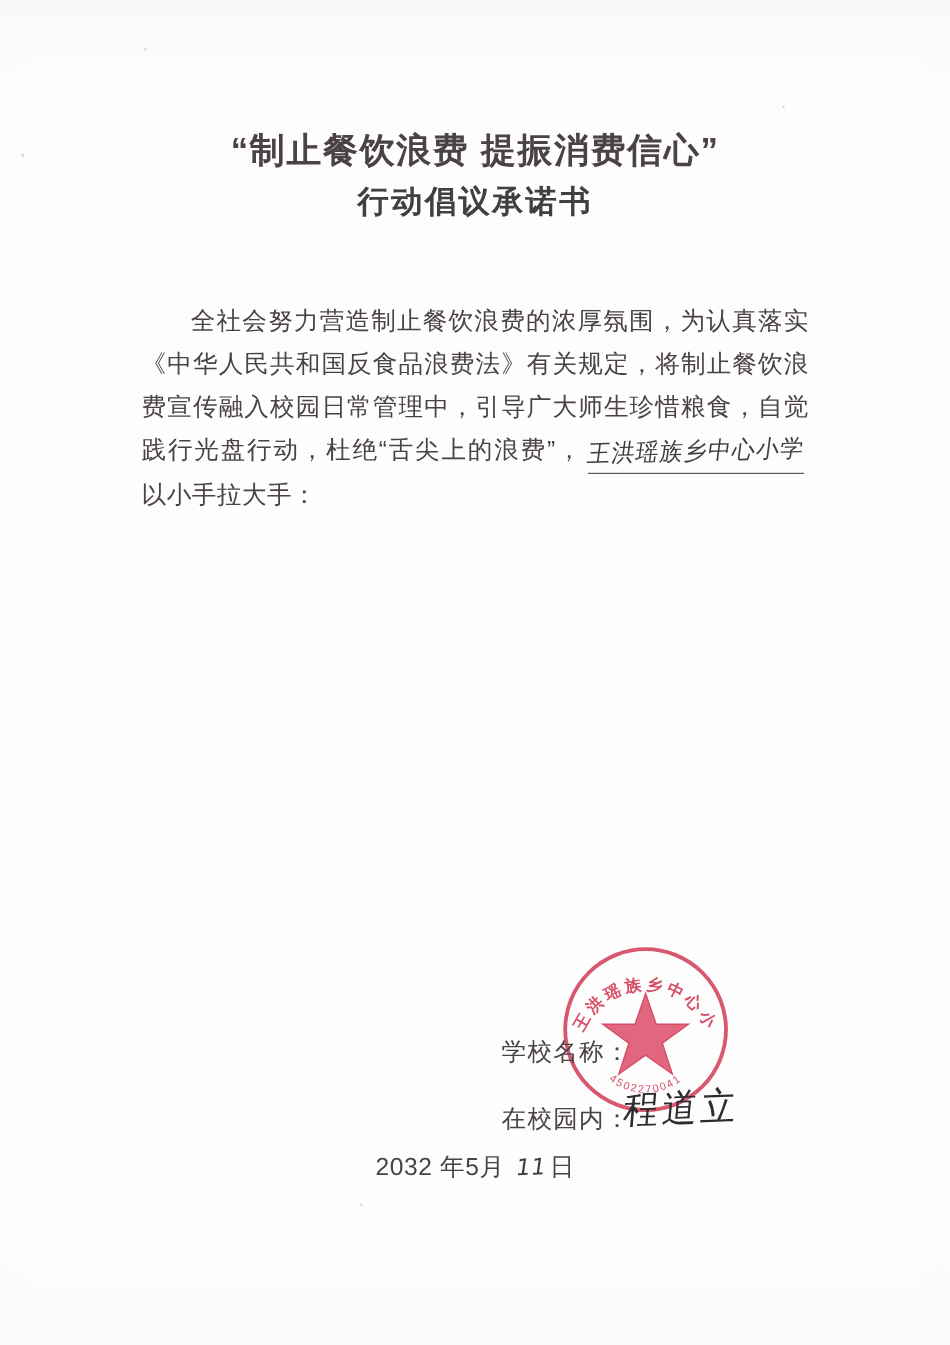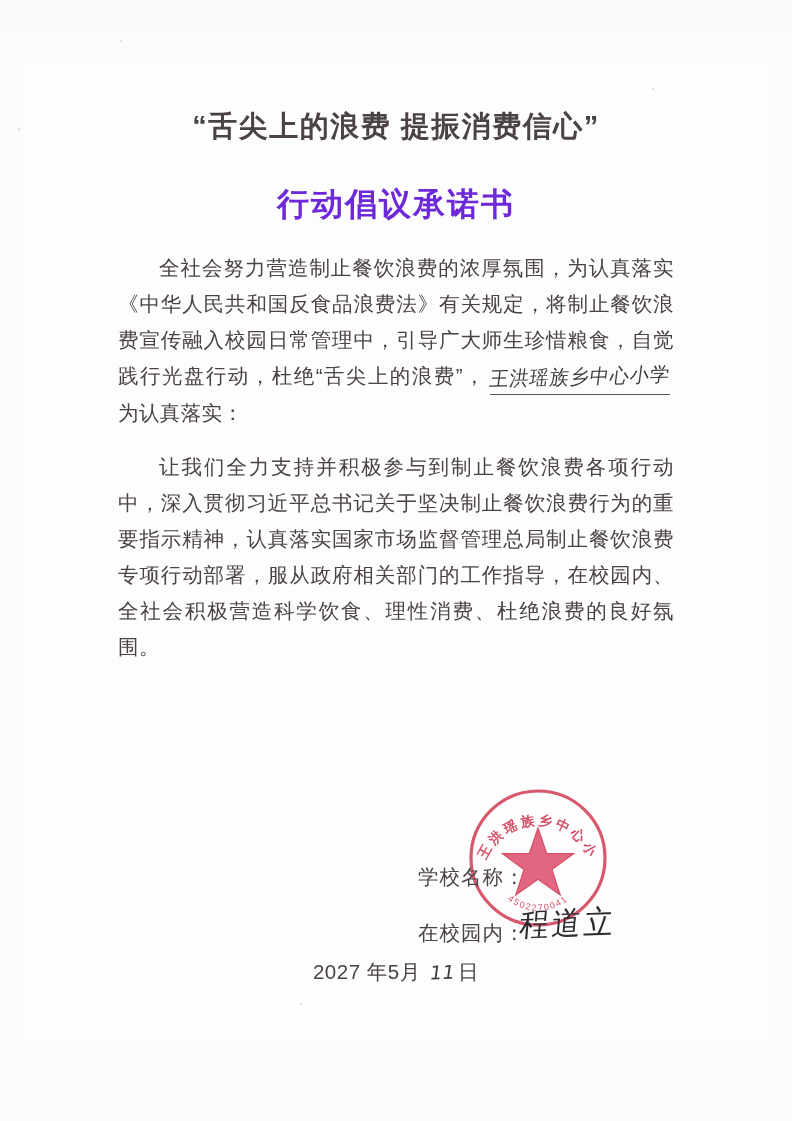--- a/index.html
+++ b/index.html
@@ -45,25 +45,25 @@
     text-align: center;
   }
   .title-line1 {
     font-size: 29px;
     font-weight: 700;
     letter-spacing: 1.5px;
     color: #4a4247;
     line-height: 1.25;
   }
   .title-line2 {
-    margin-top: 40px;
-    font-size: 32px;
+    margin-top: 8px;
+    font-size: 26px;
     font-weight: 700;
     letter-spacing: 2px;
-    color: #6d28d9;
+    color: #404040;
     line-height: 1.25;
   }
 
   .body-block {
     position: absolute;
     left: 118px;
     top: 250px;
     width: 556px;
   }
   .para {
@@ -175,30 +175,29 @@
 <div class="page">
 
   <div class="scan-noise"></div>
   <div class="speck" style="left:18px;top:128px;width:2px;height:3px;"></div>
   <div class="speck" style="left:652px;top:88px;width:2px;height:2px;"></div>
   <div class="speck" style="left:300px;top:1003px;width:2px;height:2px;"></div>
 
   <div class="speck" style="left:120px;top:40px;width:2px;height:2px;"></div>
 
   <div class="title-block">
-    <div class="title-line1">“舌尖上的浪费  提振消费信心”</div>
+    <div class="title-line1">“制止餐饮浪费  提振消费信心”</div>
     <div class="title-line2">行动倡议承诺书</div>
   </div>
 
   <div class="body-block">
 
-    <p class="para tight"><span>全社会努力营造制止餐饮浪费的浓厚氛围，为认真落实《中华人民共和国反食品浪费法》有关规定，将制止餐饮浪费宣传融入校园日常管理中，引导广大师生珍惜粮食，自觉践行光盘行动，杜绝“舌尖上的浪费”，</span><span class="hand-blank"><span class="hand">王洪瑶族乡中心小学</span></span><span>为认真落实：</span></p>
-
-
-    <p class="para">让我们全力支持并积极参与到制止餐饮浪费各项行动中，深入贯彻习近平总书记关于坚决制止餐饮浪费行为的重要指示精神，认真落实国家市场监督管理总局制止餐饮浪费专项行动部署，服从政府相关部门的工作指导，在校园内、全社会积极营造科学饮食、理性消费、杜绝浪费的良好氛围。</p>
+    <p class="para tight"><span>全社会努力营造制止餐饮浪费的浓厚氛围，为认真落实《中华人民共和国反食品浪费法》有关规定，将制止餐饮浪费宣传融入校园日常管理中，引导广大师生珍惜粮食，自觉践行光盘行动，杜绝“舌尖上的浪费”，</span><span class="hand-blank"><span class="hand">王洪瑶族乡中心小学</span></span><span>以小手拉大手：</span></p>
+
+
   </div>
 
   <div class="seal">
     <svg viewBox="0 0 144 144" xmlns="http://www.w3.org/2000/svg" aria-hidden="true">
       <defs>
         <path id="arcTop" d="M 18 80 A 56 56 0 0 1 126 80" fill="none"></path>
         <path id="arcBottom" d="M 30 100 A 48 48 0 0 0 114 100" fill="none"></path>
       </defs>
       <circle cx="72" cy="72" r="67" fill="none" stroke="#d2405a" stroke-width="3.2" opacity="0.95"></circle>
 
@@ -217,18 +216,18 @@
       <span>学校名称：</span>
       <span class="sign-hand" style="font-size:20px;top:0;"></span>
     </div>
     <div class="sign-row">
       <span>在校园内：</span>
       <span class="sign-hand">程道立</span>
     </div>
   </div>
 
   <div class="date-row">
-    <span>2027</span>
+    <span>2032</span>
     <span>年</span><span>5</span><span>月</span>
     <span class="date-hand">11</span><span>日</span>
   </div>
 
 </div>
 
 </body></html>

